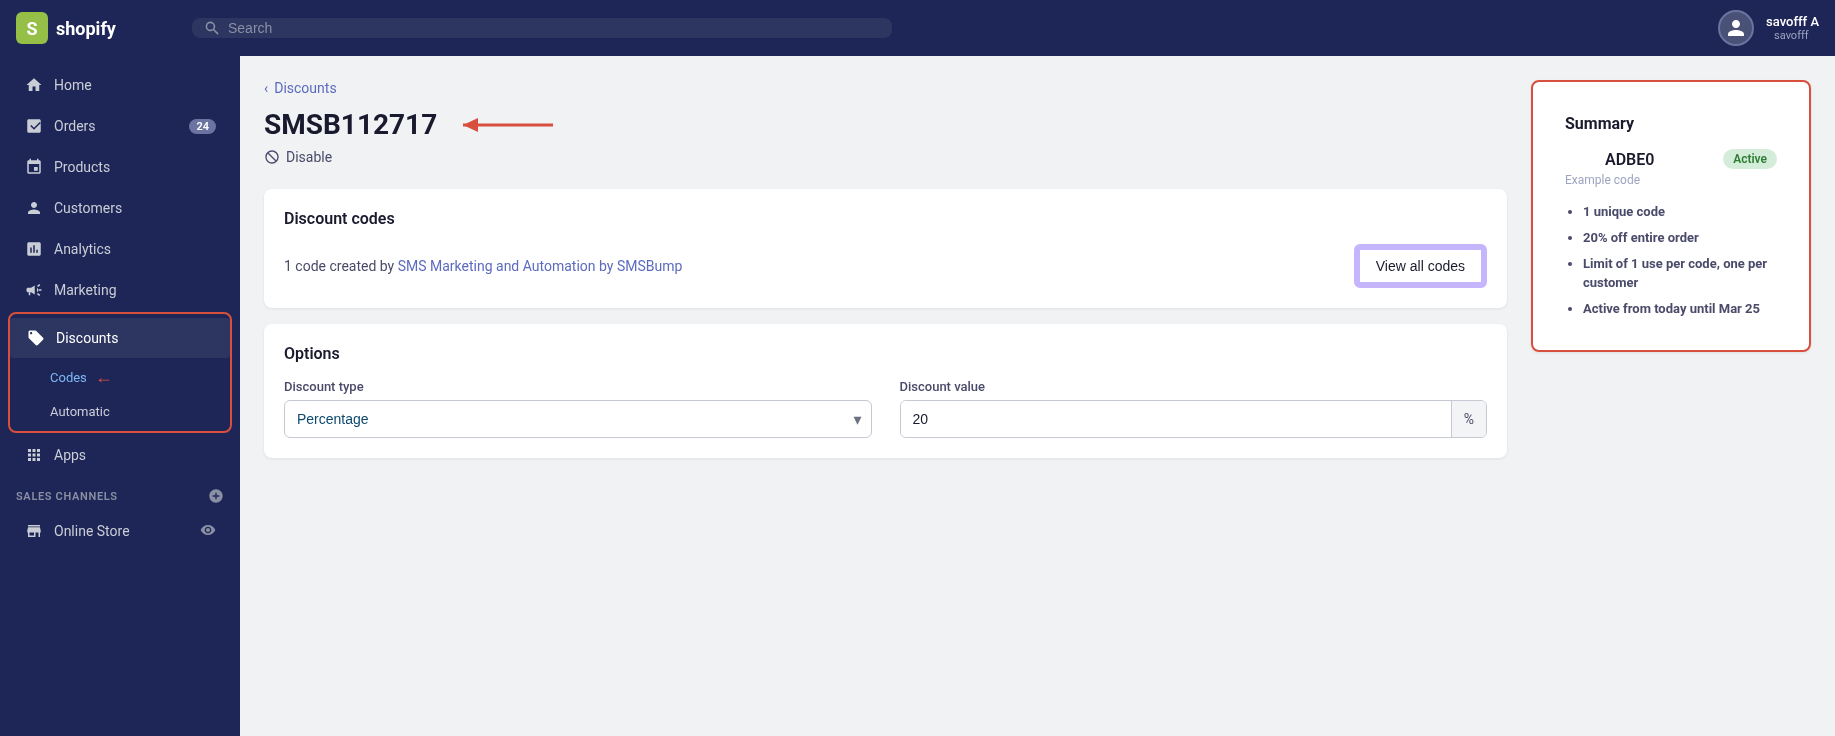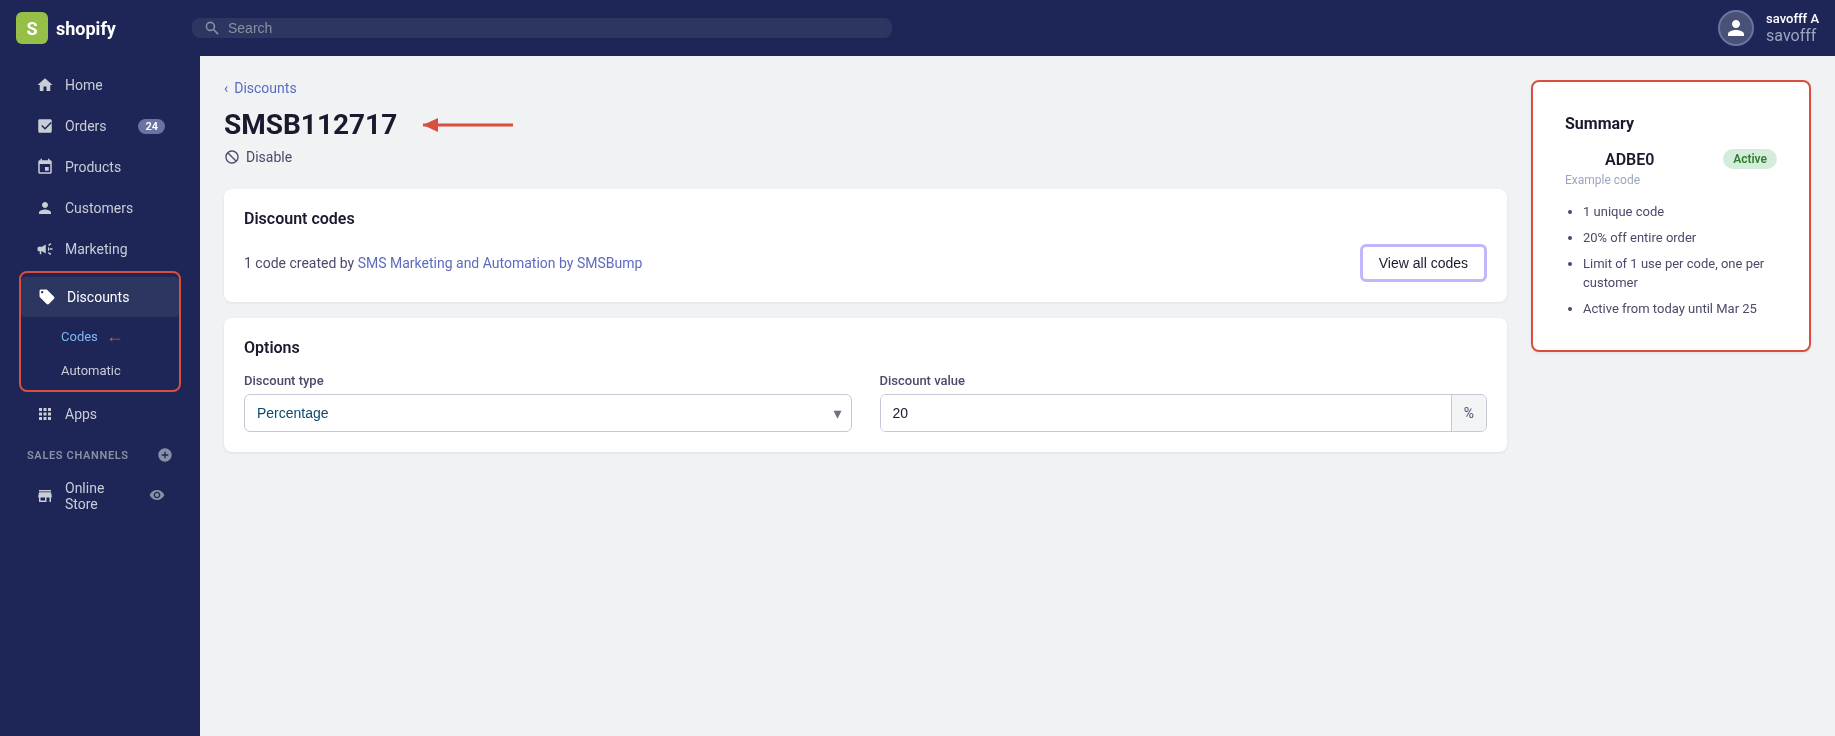--- a/index.html
+++ b/index.html
@@ -71,32 +71,32 @@
       background: #4a5177;
       display: flex;
       align-items: center;
       justify-content: center;
       color: white;
       font-size: 16px;
       border: 2px solid #6b73a0;
     }
     .user-info { display: flex; flex-direction: column; line-height: 1.2; }
     .user-name { font-size: 13px; color: white; font-weight: 500; }
-    .user-sub { font-size: 16px; color: #9da5c0; }
+    .user-sub { font-size: 11px; color: #9da5c0; margin-left: 8px; }
 
     
     .layout { display: flex; flex: 1; overflow: hidden; }
 
     
     .sidebar {
-      width: 200px;
+      width: 240px;
       background: #1e2657;
       flex-shrink: 0;
       overflow-y: auto;
-      padding: 8px 11px;
+      padding: 8px 0;
     }
     .sidebar-item {
       display: flex;
       align-items: center;
       gap: 10px;
       padding: 10px 16px;
       color: #c9cdd6;
       font-size: 14px;
       cursor: pointer;
       border-radius: 6px;
@@ -218,21 +218,21 @@
     }
     .discount-codes-row {
       display: flex;
       align-items: center;
       justify-content: space-between;
       gap: 16px;
     }
     .discount-codes-text { font-size: 14px; color: #4a4a6a; }
     .discount-codes-text a { color: #5c6bc0; text-decoration: none; }
     .view-all-btn {
-      border: 3px solid #c4b5fd;
+      border: 6px solid #c4b5fd;
       background: white;
       border-radius: 6px;
       padding: 8px 16px;
       font-size: 14px;
       color: #1a1a2e;
       cursor: pointer;
       white-space: nowrap;
     }
 
     
@@ -340,20 +340,21 @@
       list-style: disc;
       padding-left: 18px;
       display: flex;
       flex-direction: column;
       gap: 8px;
     }
     .summary-list li {
       font-size: 13px;
       color: #4a4a6a;
       line-height: 1.4;
+      font-weight: bold;
     }
   </style>
 </head>
 <body>
 
 <header class="header">
   <div class="logo-area">
     <div class="logo-icon">S</div>
     <span>shopify</span>
   </div>
@@ -410,20 +411,28 @@
 
     <div class="sidebar-item">
       <span class="icon">
         <svg width="18" height="18" viewBox="0 0 24 24" fill="currentColor">
             <path d="M12 12c2.21 0 4-1.79 4-4s-1.79-4-4-4-4 1.79-4 4 1.79 4 4 4zm0 2c-2.67 0-8 1.34-8 4v2h16v-2c0-2.66-5.33-4-8-4z"></path>
           </svg>
       </span>
       <span>Customers</span>
     </div>
 
+    <div class="sidebar-item">
+      <span class="icon">
+        <svg width="18" height="18" viewBox="0 0 24 24" fill="currentColor">
+            <path d="M19 3H5c-1.1 0-2 .9-2 2v14c0 1.1.9 2 2 2h14c1.1 0 2-.9 2-2V5c0-1.1-.9-2-2-2zM9 17H7v-7h2v7zm4 0h-2V7h2v10zm4 0h-2v-4h2v4z"></path>
+          </svg>
+      </span>
+      <span>Analytics</span>
+    </div>
 
     <div class="sidebar-item">
       <span class="icon">
         <svg width="18" height="18" viewBox="0 0 24 24" fill="currentColor">
             <path d="M18 11v2h4v-2h-4zm-2 6.61c.96.71 2.21 1.65 3.2 2.39.4-.53.8-1.07 1.2-1.6-.99-.74-2.24-1.68-3.2-2.4-.4.54-.8 1.08-1.2 1.61zM20.4 5.6c-.4-.53-.8-1.07-1.2-1.6-.99.74-2.24 1.68-3.2 2.4.4.53.8 1.07 1.2 1.6.96-.72 2.21-1.65 3.2-2.4zM4 9c-1.1 0-2 .9-2 2v2c0 1.1.9 2 2 2h1v4h2v-4h1l5 3V6L8 9H4zm13.5 3c0-1.33-.58-2.53-1.5-3.35v6.69c.92-.81 1.5-2.01 1.5-3.34z"></path>
           </svg>
       </span>
       <span>Marketing</span>
     </div>
 

